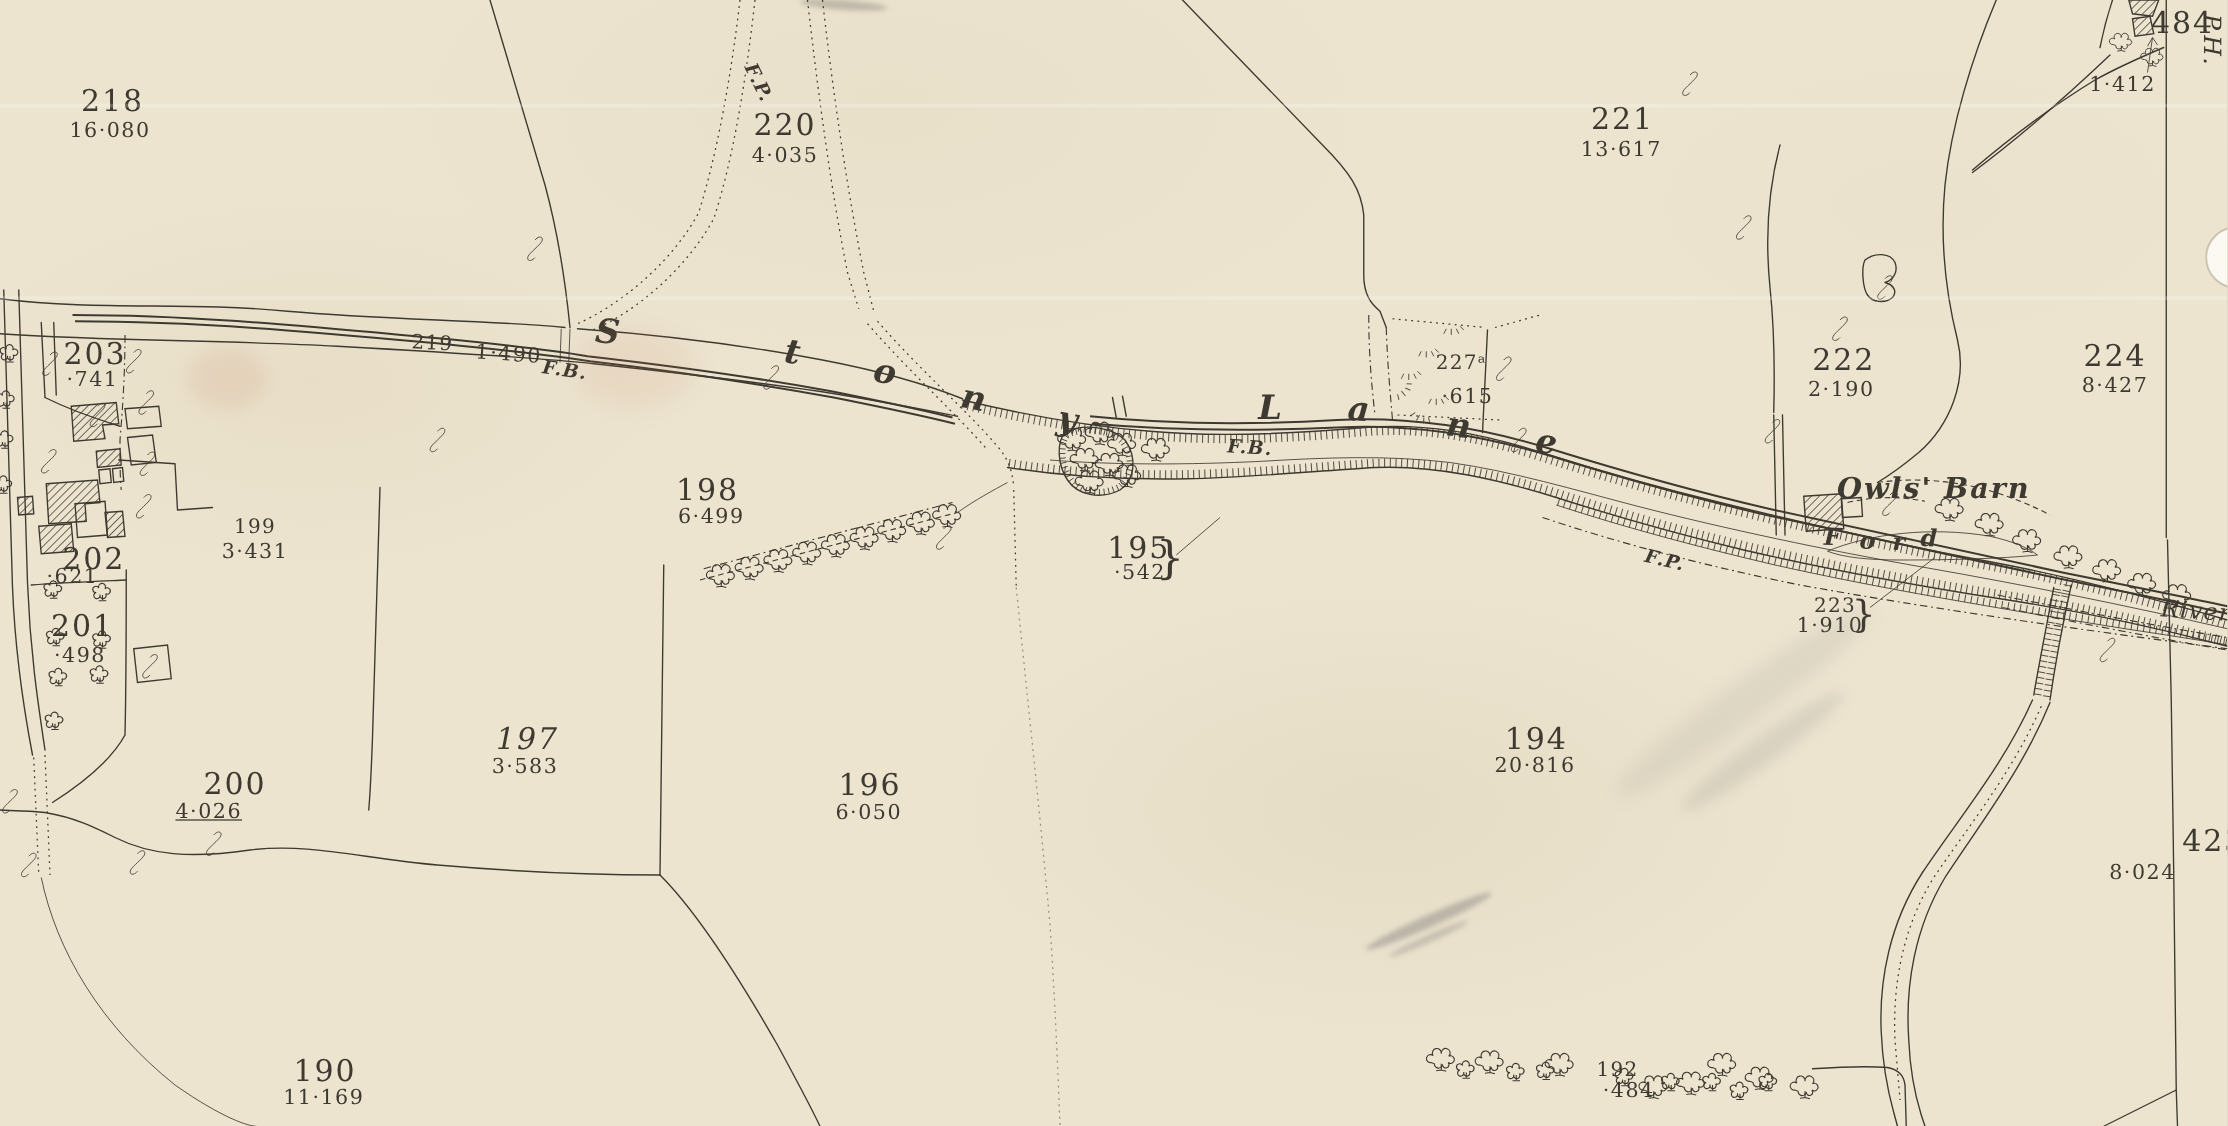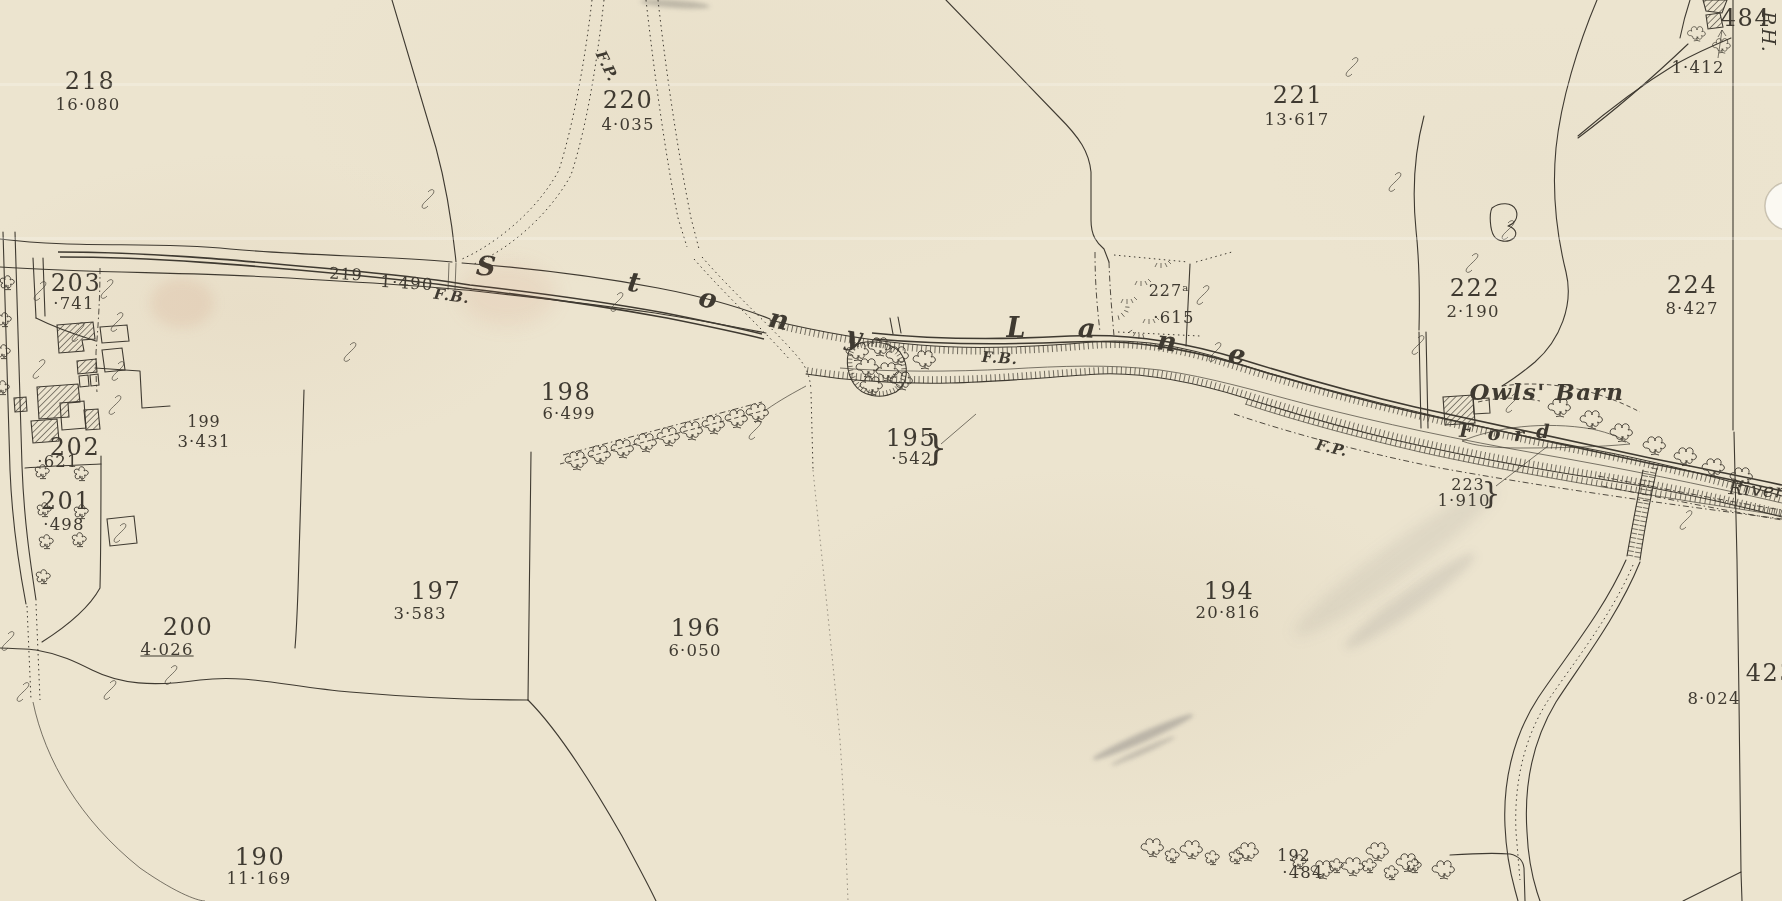--- a/index.html
+++ b/index.html
@@ -342,21 +342,21 @@
       <div class="lab area" style="left: 569px; top: 413px; --r: 0deg;">6·499</div>
       <div class="lab num" style="left: 75px; top: 447px; --r: 0deg;">202</div>
       <div class="lab area" style="left: 58px; top: 461px; --r: 0deg;">·621</div>
       <div class="lab num" style="left: 66px; top: 501px; --r: 0deg;">201</div>
       <div class="lab area" style="left: 64px; top: 524px; --r: 0deg;">·498</div>
       <div class="lab num" style="left: 911px; top: 438px; --r: 0deg;">195</div>
       <div class="lab area" style="left: 912px; top: 458px; --r: 0deg;">·542</div>
       <div class="lab brace" style="left: 936px; top: 447px; --r: 0deg;">}</div>
       <div class="lab num" style="left: 168px; top: 627px; margin-left: 20px; --r: 0deg;">200</div>
       <div class="lab area" style="left: 167px; top: 649px; text-decoration: underline; --r: 0deg;">4·026</div>
-      <div class="lab num" style="left: 436px; top: 591px; --r: 0deg;">197</div>
+      <div class="lab num" style="left: 422px; top: 591px; font-style: italic; --r: 0deg;">197</div>
       <div class="lab area" style="left: 420px; top: 613px; --r: 0deg;">3·583</div>
       <div class="lab num" style="left: 696px; top: 628px; --r: 0deg;">196</div>
       <div class="lab area" style="left: 695px; top: 650px; --r: 0deg;">6·050</div>
       <div class="lab num" style="left: 1229px; top: 591px; --r: 0deg;">194</div>
       <div class="lab area" style="left: 1228px; top: 612px; --r: 0deg;">20·816</div>
       <div class="lab namemd" style="left: 1547px; top: 391px; --r: 0deg;">Owls' Barn</div>
       <div class="lab fl" style="left: 1466px; top: 430px; --r: 2deg;">F</div>
       <div class="lab fl" style="left: 1494px; top: 433px; --r: 2deg;">o</div>
       <div class="lab fl" style="left: 1519px; top: 434px; --r: 2deg;">r</div>
       <div class="lab fl" style="left: 1543px; top: 431px; --r: 2deg;">d</div>

